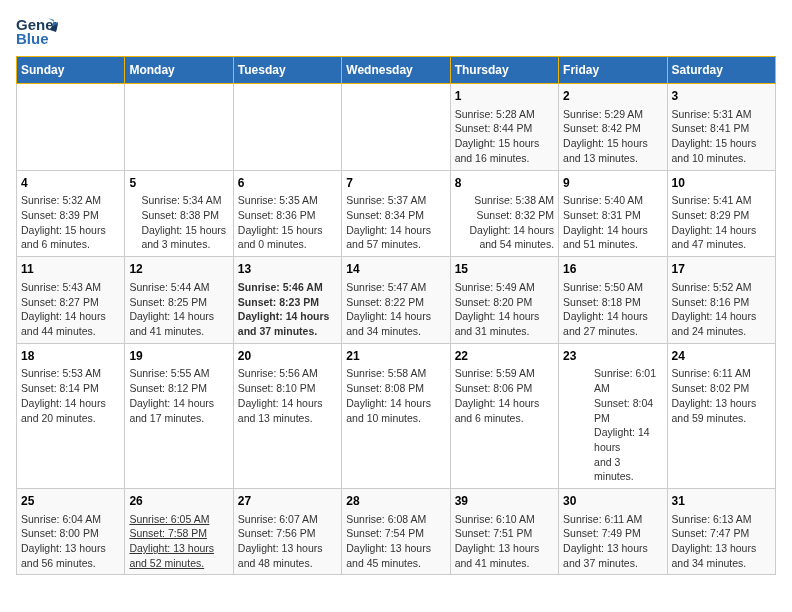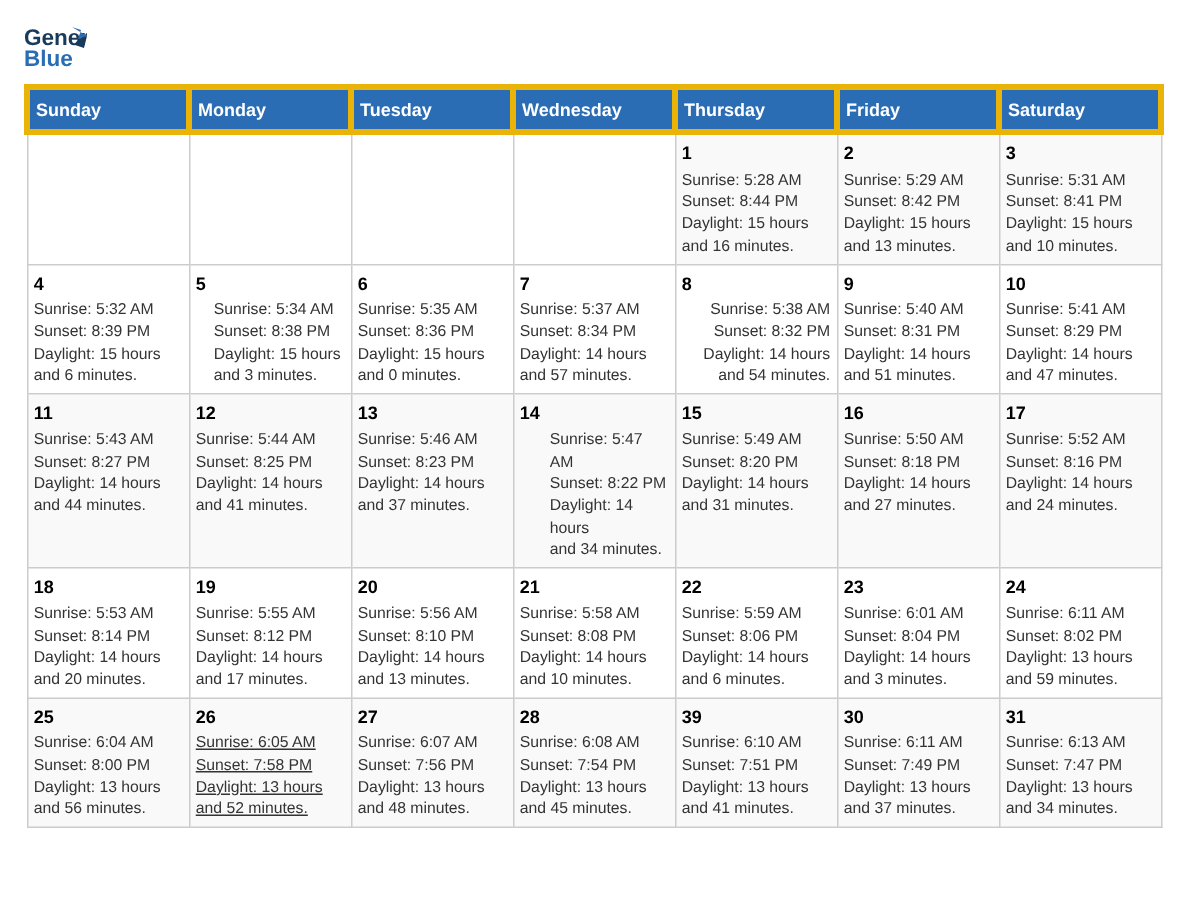--- a/index.html
+++ b/index.html
@@ -39,21 +39,21 @@
       border-collapse: collapse;
       font-size: 11px;
     }
     .calendar-table thead tr th {
       background: #2a6db5;
       color: #fff;
       padding: 6px 4px;
       text-align: left;
       font-size: 12px;
       font-weight: bold;
-      border: 4px solid #eab308;
+      border: 1px solid #eab308;
     }
     .calendar-table tbody tr td {
       border: 1px solid #ccc;
       vertical-align: top;
       padding: 4px;
       width: calc(100% / 7);
       min-height: 70px;
       background: #fff;
       line-height: 1.4;
     }
@@ -200,28 +200,28 @@
         </td>
         <td>
           <span class="day-number">12</span>
           <div class="day-info" style="white-space: pre-line;">Sunrise: 5:44 AM
 Sunset: 8:25 PM
 Daylight: 14 hours
 and 41 minutes.</div>
         </td>
         <td>
           <span class="day-number">13</span>
-          <div class="day-info" style="white-space: pre-line;">Sunrise: 5:46 AM
+          <div class="day-info" style="white-space: pre-line; font-weight: bold;">Sunrise: 5:46 AM
 Sunset: 8:23 PM
 Daylight: 14 hours
 and 37 minutes.</div>
         </td>
         <td>
           <span class="day-number">14</span>
-          <div class="day-info" style="white-space: pre-line; margin-left: 20px;">Sunrise: 5:47 AM
+          <div class="day-info" style="white-space: pre-line;">Sunrise: 5:47 AM
 Sunset: 8:22 PM
 Daylight: 14 hours
 and 34 minutes.</div>
         </td>
         <td>
           <span class="day-number">15</span>
           <div class="day-info" style="white-space: pre-line;">Sunrise: 5:49 AM
 Sunset: 8:20 PM
 Daylight: 14 hours
 and 31 minutes.</div>
@@ -272,21 +272,21 @@
         </td>
         <td>
           <span class="day-number">22</span>
           <div class="day-info" style="white-space: pre-line;">Sunrise: 5:59 AM
 Sunset: 8:06 PM
 Daylight: 14 hours
 and 6 minutes.</div>
         </td>
         <td>
           <span class="day-number">23</span>
-          <div class="day-info" style="white-space: pre-line;">Sunrise: 6:01 AM
+          <div class="day-info" style="white-space: pre-line; margin-left: 31px;">Sunrise: 6:01 AM
 Sunset: 8:04 PM
 Daylight: 14 hours
 and 3 minutes.</div>
         </td>
         <td>
           <span class="day-number">24</span>
           <div class="day-info" style="white-space: pre-line;">Sunrise: 6:11 AM
 Sunset: 8:02 PM
 Daylight: 13 hours
 and 59 minutes.</div>

